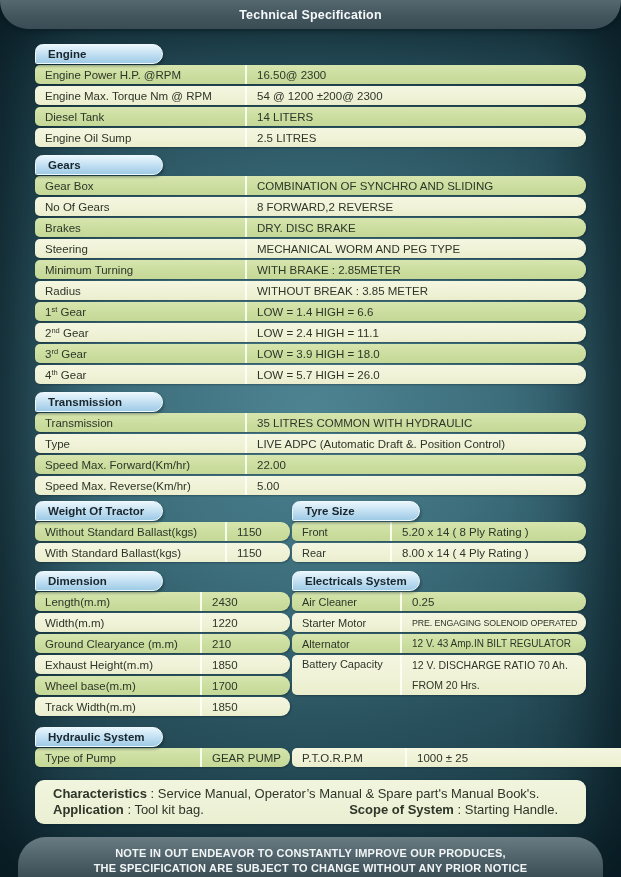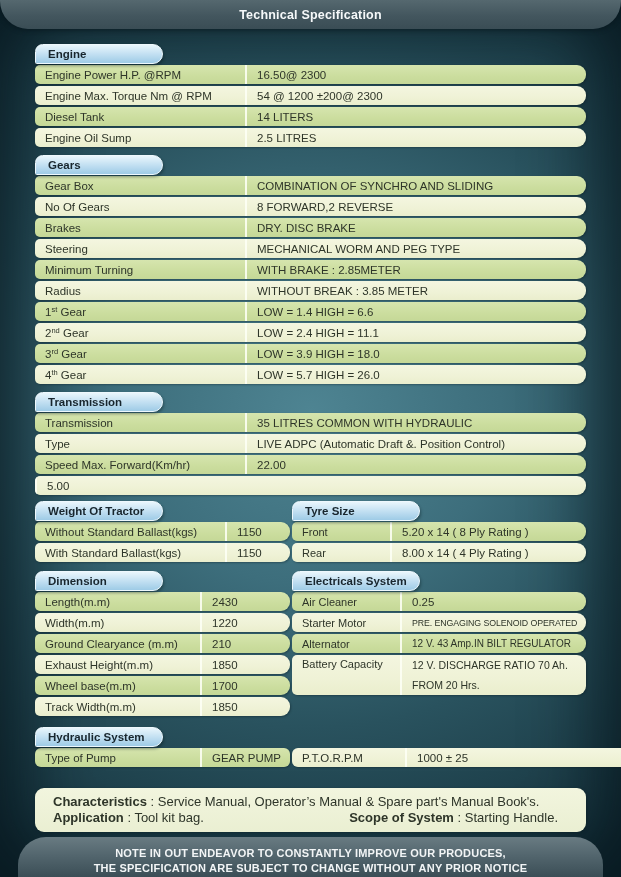--- a/index.html
+++ b/index.html
@@ -69,21 +69,21 @@
   
   .cols { display: flex; gap: 2px; }
   .cols.g1 { margin-top: 6px; }
   .cols.g2 { margin-top: 7px; }
   .col-l { width: 255px; flex: none; }
   .col-r { width: 294px; flex: none; }
   .col-r .cell.label { font-size: 11px; }
 
   
   .hydro { display: flex; gap: 2px; }
-  .hydro .row { flex: none; margin-bottom: 12px; border-radius: 6px; }
+  .hydro .row { flex: none; margin-bottom: 4px; }
   .hydro .row.hl { width: 255px; }
   .hydro .row.hr { width: 350px; }
 
   
   .notes {
     margin-top: 9px;
     background: linear-gradient(180deg, #f2f5de, #eaefd2);
     border-radius: 9px;
     padding: 6px 18px 6px 18px;
     color: #2e3529;
@@ -209,20 +209,21 @@
         <div class="cell label">Type</div>
         <div class="vdiv"></div>
         <div class="cell value">LIVE ADPC (Automatic Draft &amp;. Position Control)</div>
       </div>
       <div class="row dark">
         <div class="cell label">Speed Max. Forward(Km/hr)</div>
         <div class="vdiv"></div>
         <div class="cell value">22.00</div>
       </div>
       <div class="row light">
+        <div class="cell label">Speed Max. Reverse(Km/hr)</div>
         <div class="vdiv"></div>
         <div class="cell value">5.00</div>
       </div>
     </div>
 
   <div class="cols g1">
     <div class="col-l">
       <div class="tab">
         <span>Weight Of Tractor</span>
       </div>

